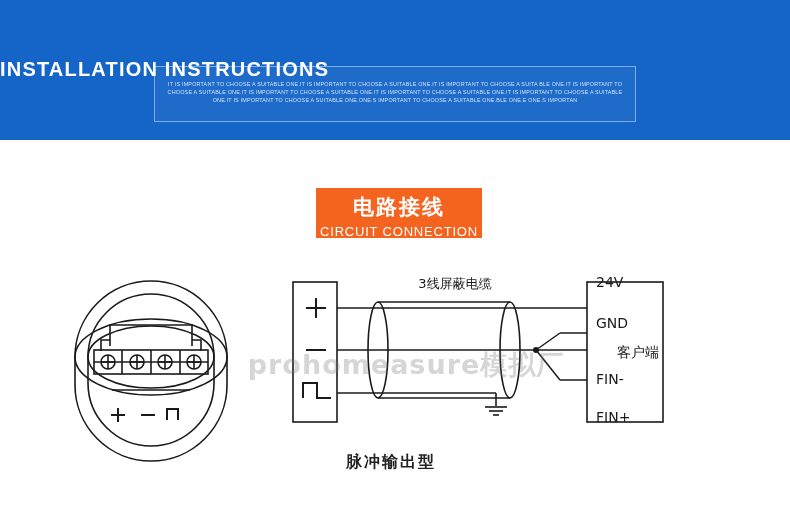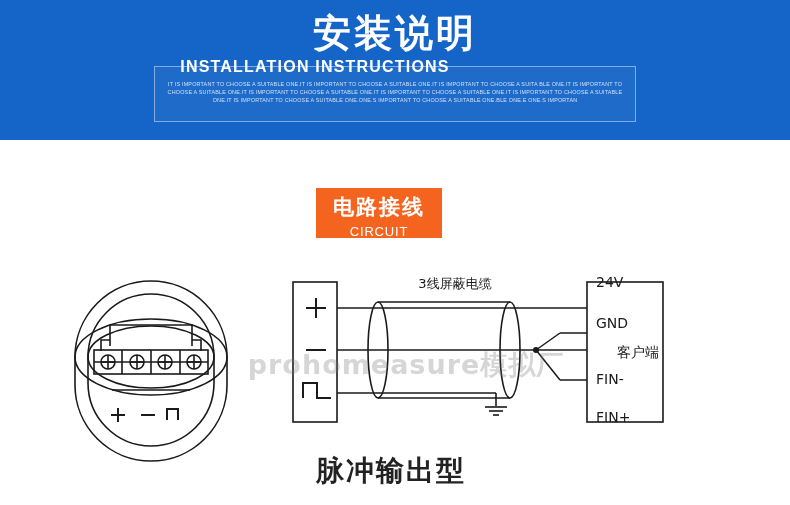--- a/index.html
+++ b/index.html
@@ -32,23 +32,22 @@
     font-size: 38px;
     font-weight: bold;
     letter-spacing: 3px;
     line-height: 46px;
     font-family: "DejaVu Sans", sans-serif;
   }
   .banner-sub {
     position: absolute;
     left: 0; top: 58px;
     width: 630px;
-    text-align: center;
-    color: #ffffff;
-    font-size: 16px;
+    color: #ffffff;
+    font-size: 20px;
     font-weight: bold;
     letter-spacing: 1.2px;
   }
   .banner-box {
     position: absolute;
     left: 154px; top: 66px;
     width: 482px; height: 56px;
     border: 1px solid rgba(255,255,255,0.45);
     background: rgba(255,255,255,0.04);
   }
@@ -60,21 +59,21 @@
     color: #cfe0f5;
     font-size: 5.4px;
     line-height: 8.2px;
     letter-spacing: 0.2px;
   }
 
   
   .section-tag {
     position: absolute;
     left: 316px; top: 188px;
-    width: 126px; height: 50px;
+    width: 166px; height: 50px;
     background: #f4641e;
     text-align: center;
   }
   .section-tag .cn {
     display: block;
     color: #ffffff;
     font-size: 21px;
     font-weight: bold;
     letter-spacing: 2px;
     padding-top: 5px;
@@ -108,39 +107,38 @@
     pointer-events: none;
     font-family: "DejaVu Sans", sans-serif;
     padding-left: 22px;
   }
 
   .caption {
     position: absolute;
     left: 0; top: 452px;
     width: 782px;
     text-align: center;
-    font-size: 28px;
+    font-size: 16px;
     font-weight: bold;
     color: #222222;
     letter-spacing: 2px;
     font-family: "DejaVu Sans", sans-serif;
   }
 
   .lbl {
     font-family: "DejaVu Sans", sans-serif;
     fill: #1a1a1a;
   }
 </style>
 </head>
 <body>
 
 <div id="page">
 
   <div class="banner">
-    <div class="banner-title">安装说明</div>
     <div class="banner-sub">INSTALLATION INSTRUCTIONS</div>
     <div class="banner-box"></div>
     <div class="banner-para">IT IS IMPORTANT TO CHOOSE A SUITABLE ONE.IT IS IMPORTANT TO CHOOSE A SUITABLE ONE.IT IS IMPORTANT TO CHOOSE A SUITA BLE ONE.IT IS IMPORTANT TO CHOOSE A SUITABLE ONE.IT IS IMPORTANT TO CHOOSE A SUITABLE ONE.IT IS IMPORTANT TO CHOOSE A SUITABLE ONE.IT IS IMPORTANT TO CHOOSE A SUITABLE ONE.IT IS IMPORTANT TO CHOOSE A SUITABLE ONE.ONE.S IMPORTANT TO CHOOSE A SUITABLE ONE.BLE ONE.E ONE.S IMPORTAN</div>
   </div>
 
   <div class="section-tag">
     <span class="cn">电路接线</span>
     <span class="en">CIRCUIT CONNECTION</span>
   </div>
 

